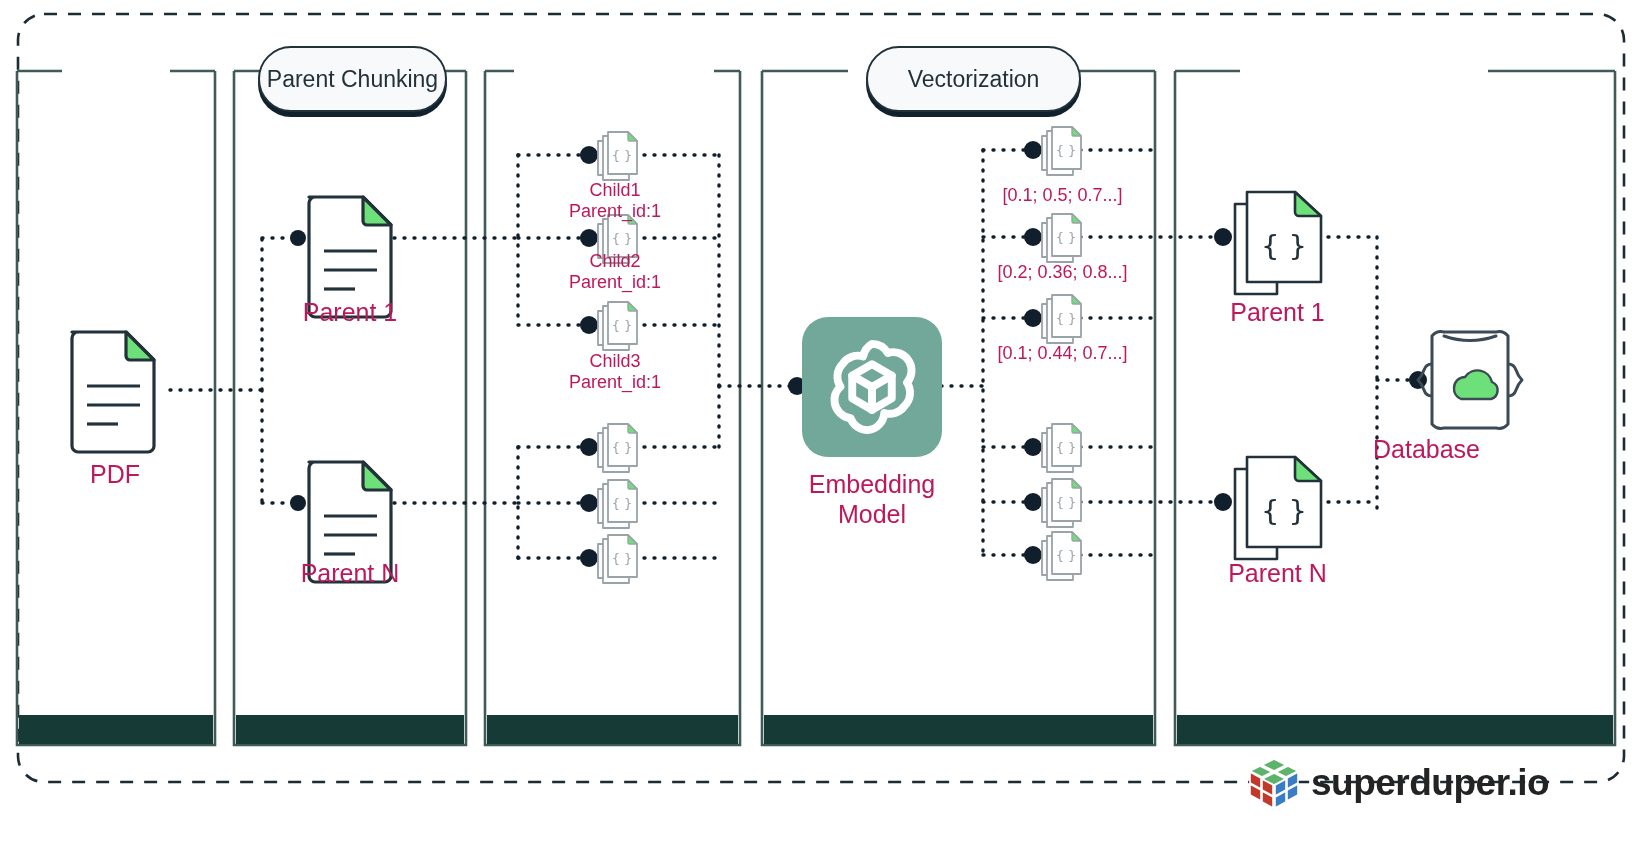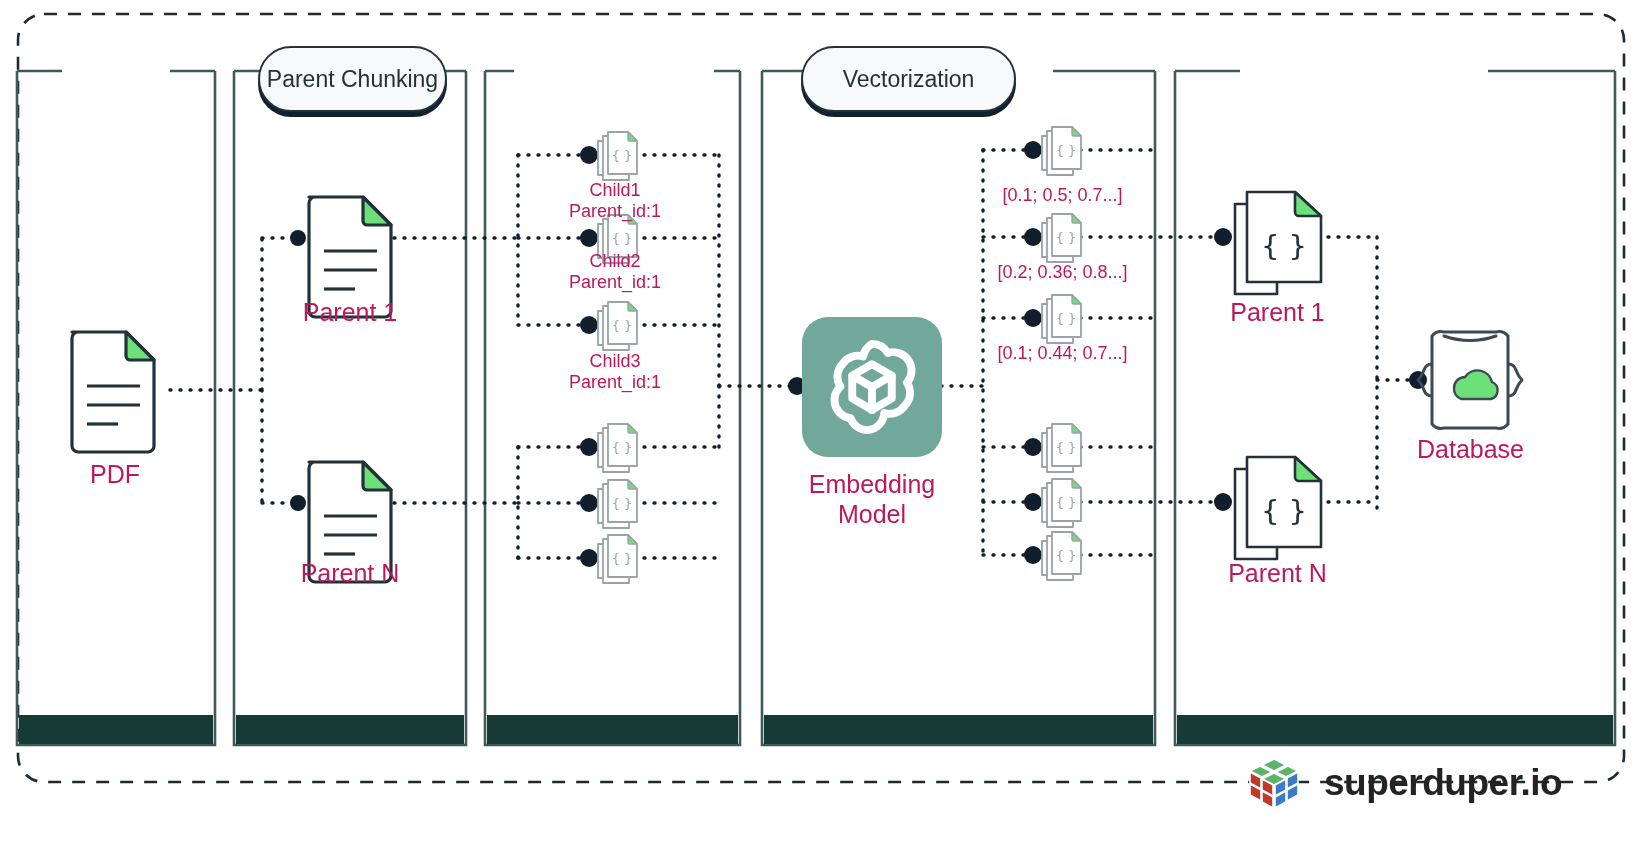--- a/index.html
+++ b/index.html
@@ -10,21 +10,21 @@
   svg.layer{position:absolute;left:0;top:0;width:1640px;height:856px;overflow:visible;}
   .txt{position:absolute;text-align:center;color:#be185d;white-space:pre;line-height:1.18;}
   .pill{position:absolute;background:#f7f9fb;border:2.5px solid #22313a;
         border-radius:40px;box-shadow:0 5px 0 0 #11222c;
         display:flex;align-items:center;justify-content:center;
         text-align:center;line-height:1.15;color:#22313a;font-size:23px;z-index:6;}
   .lbl-lg{font-size:25px;}
   .lbl-md{font-size:18px;}
   .oa-tile{position:absolute;background:#71a899;border-radius:26px;z-index:5;
            display:flex;align-items:center;justify-content:center;}
-  .sd-wrap{position:absolute;display:flex;align-items:center;gap:24px;z-index:8;}
+  .sd-wrap{position:absolute;display:flex;align-items:center;gap:11px;z-index:8;}
   .sd-text{font-size:37px;font-weight:bold;color:#232323;letter-spacing:-0.5px;
            font-family:"Liberation Sans","DejaVu Sans",sans-serif;}
 </style>
 </head>
 <body>
 
 <div id="stage">
 
   <svg class="layer" viewBox="0 0 1640 856">
     <defs>
@@ -222,21 +222,21 @@
         <path d="M31 39 L50 50 L69 39"></path>
         <path d="M50 50 L50 72"></path>
       </g>
     </svg>
   </div>
 
   <div class="pill" style="left:258px;top:46px;width:185px;height:62px;">
     <span>Parent
 Chunking</span>
   </div>
-  <div class="pill" style="left:801px;top:46px;width:211px;height:62px;">
+  <div class="pill" style="left:866px;top:46px;width:211px;height:62px;">
     <span>Vectorization</span>
   </div>
 
   <div class="txt lbl-lg" style="left:55px;top:460px;width:120px;">PDF</div>
   <div class="txt lbl-lg" style="left:280px;top:298px;width:140px;">Parent 1</div>
   <div class="txt lbl-lg" style="left:280px;top:559px;width:140px;">Parent N</div>
 
   <div class="txt lbl-md" style="left:530px;top:180px;width:170px;">Child1
 Parent_id:1</div>
   <div class="txt lbl-md" style="left:530px;top:251px;width:170px;">Child2
@@ -246,21 +246,21 @@
 
   <div class="txt lbl-lg" style="left:782px;top:470px;width:180px;text-align:center;">Embedding
 Model</div>
 
   <div class="txt lbl-md" style="left:975px;top:185px;width:175px;">[0.1; 0.5; 0.7...]</div>
   <div class="txt lbl-md" style="left:975px;top:262px;width:175px;">[0.2; 0.36; 0.8...]</div>
   <div class="txt lbl-md" style="left:975px;top:343px;width:175px;">[0.1; 0.44; 0.7...]</div>
 
   <div class="txt lbl-lg" style="left:1205px;top:298px;width:145px;">Parent 1</div>
   <div class="txt lbl-lg" style="left:1205px;top:559px;width:145px;">Parent N</div>
-  <div class="txt lbl-lg" style="left:1388px;top:435px;width:165px;text-align:center;">Database</div>
+  <div class="txt lbl-lg" style="left:1344px;top:435px;width:165px;text-align:center;">Database</div>
 
   <div class="sd-wrap" style="left:1248px;top:757px;">
     <svg width="52" height="52" viewBox="0 0 52 52">
 
       <g fill="#5bb469" stroke="#ffffff" stroke-width="1.6">
         <polygon points="26,2 38,8 26,14 14,8"></polygon>
         <polygon points="40,9 50,14 38,20 28,15"></polygon>
         <polygon points="12,9 2,14 14,20 24,15"></polygon>
         <polygon points="26,16 38,22 26,28 14,22"></polygon>
       </g>

